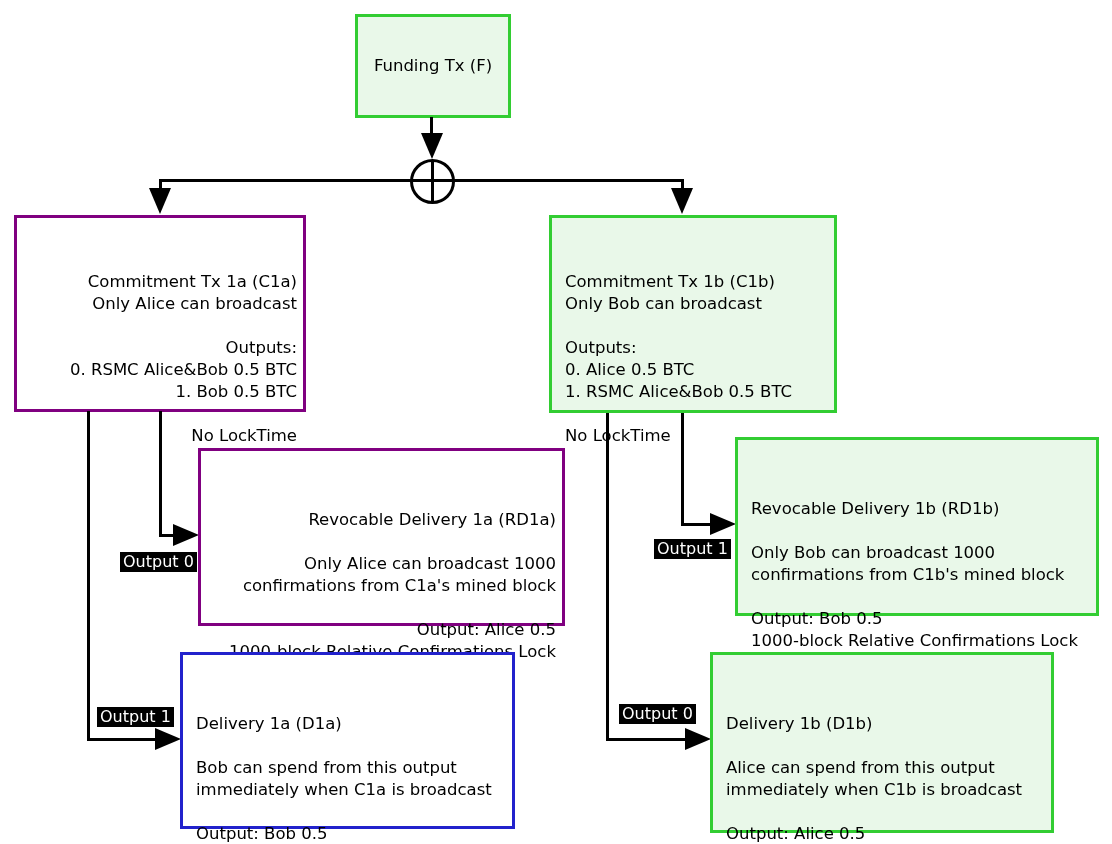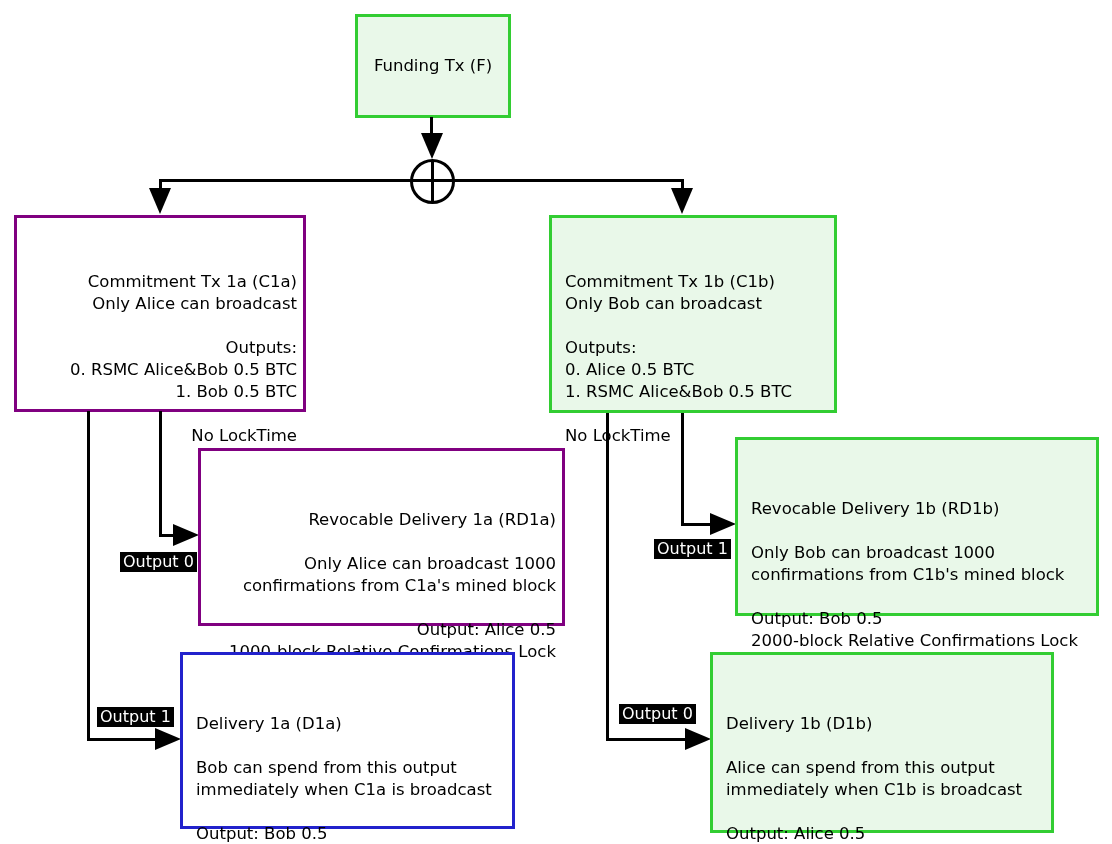--- a/index.html
+++ b/index.html
@@ -159,21 +159,21 @@
 No LockTime</div>
   </div>
 
   <div class="node green pad-lg" style="left:735px; top:437px; width:364px; height:179px;">
     <div class="txt">Revocable Delivery 1b (RD1b)
 
 Only Bob can broadcast 1000
 confirmations from C1b's mined block
 
 Output: Bob 0.5
-2000-block Relative Confirmations Lock</div>
+1000-block Relative Confirmations Lock</div>
   </div>
 
   <div class="node green pad-lg" style="left:710px; top:652px; width:344px; height:181px;">
     <div class="txt">Delivery 1b (D1b)
 
 Alice can spend from this output
 immediately when C1b is broadcast
 
 Output: Alice 0.5
 No LockTime</div>

